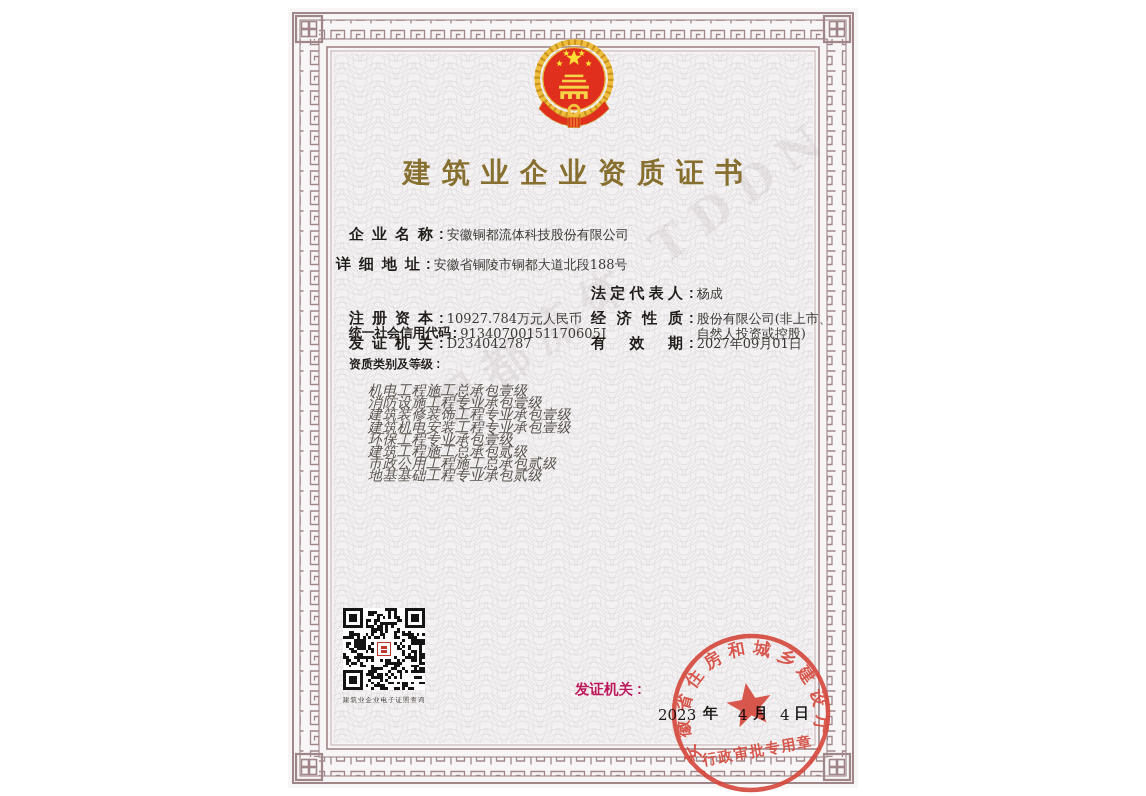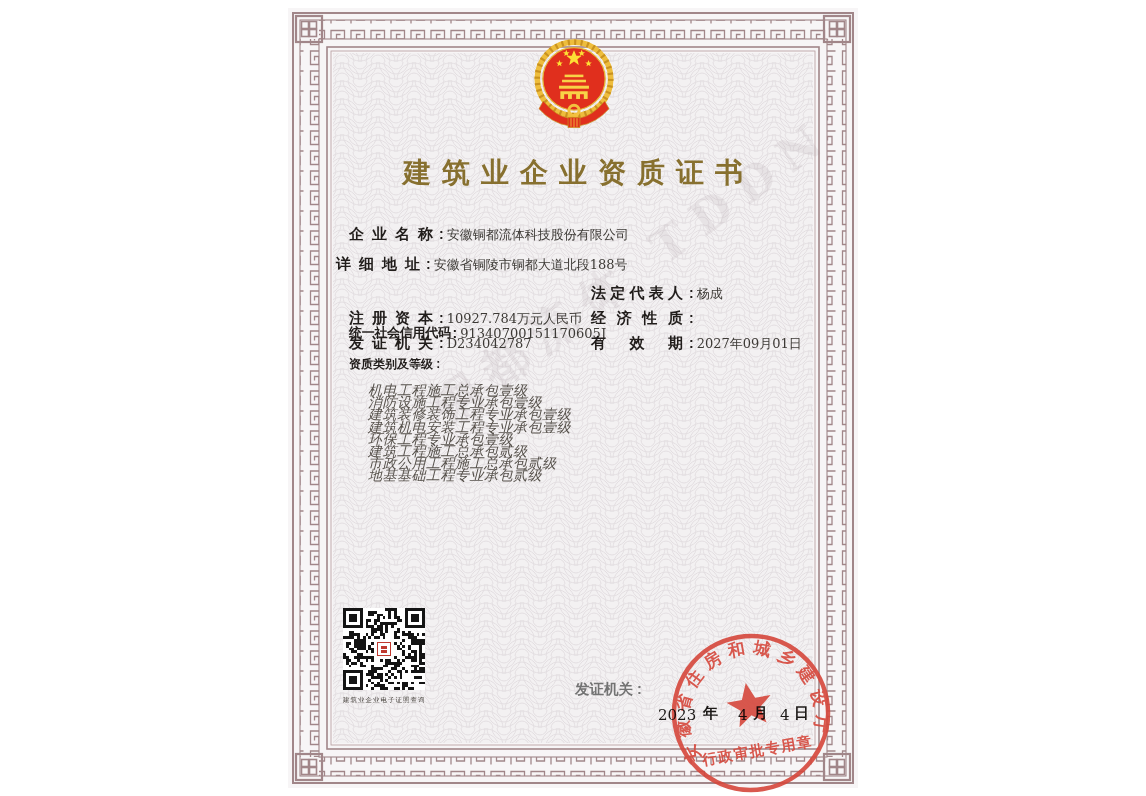--- a/index.html
+++ b/index.html
@@ -22,21 +22,21 @@
   .val{font-family:"DejaVu Serif","Liberation Serif",serif;font-size:13px;color:#3d3a36;
        padding-top:2px;line-height:15px;}
   .val.wrap{width:142px;}
   .qual-label{position:absolute;left:61px;top:348px;font-weight:bold;font-size:12px;color:#211d1b;}
   .qual-list{position:absolute;left:80px;top:376px;}
   .qual-item{font-family:"DejaVu Serif","Liberation Serif",serif;font-size:14px;
              line-height:12.2px;color:#56514b;letter-spacing:0.5px;font-style:italic;}
   .qr-block{position:absolute;left:55px;top:600px;width:90px;text-align:left;}
   .qr-caption{margin-top:2px;font-size:6.5px;color:#46423c;letter-spacing:1px;
               font-family:"DejaVu Serif","Liberation Serif",serif;white-space:nowrap;}
-  .issuer{position:absolute;left:287px;top:672px;font-weight:bold;font-size:14.5px;color:#737373;}
+  .issuer{position:absolute;left:287px;top:672px;font-weight:bold;font-size:14.5px;color:#be185d;}
   .date-line{position:absolute;left:0;top:695px;width:570px;height:22px;}
   .date-line span{position:absolute;color:#1c1917;}
   .d-num{font-family:"DejaVu Serif","Liberation Serif",serif;font-size:15px;top:3px;}
   .d-char{font-weight:bold;font-size:15px;top:1px;}
   .stamp{position:absolute;left:378px;top:620px;width:170px;height:170px;opacity:0.9;
          mix-blend-mode:multiply;}
   .watermark{position:absolute;left:110px;top:250px;width:420px;
              transform:rotate(-36deg);transform-origin:center;
              font-family:"DejaVu Serif","Liberation Serif",serif;font-weight:bold;
              font-size:46px;letter-spacing:14px;color:rgba(152,142,150,0.13);
@@ -164,20 +164,21 @@
     </div>
 
     <div class="row" style="left:287px;top:276px;">
       <span class="lbl w92">法定代表人</span>
       <span class="colon">:</span>
       <span class="val">杨成</span>
     </div>
     <div class="row" style="left:287px;top:301px;">
       <span class="lbl w92">经济性质</span>
       <span class="colon">:</span>
+      <span class="val wrap">股份有限公司(非上市、自然人投资或控股)</span>
     </div>
     <div class="row" style="left:287px;top:326px;">
       <span class="lbl w92">有效期</span>
       <span class="colon">:</span>
       <span class="val">2027年09月01日</span>
     </div>
 
     <div class="qual-label">资质类别及等级 :</div>
     <div class="qual-list">
         <div class="qual-item">机电工程施工总承包壹级</div>

